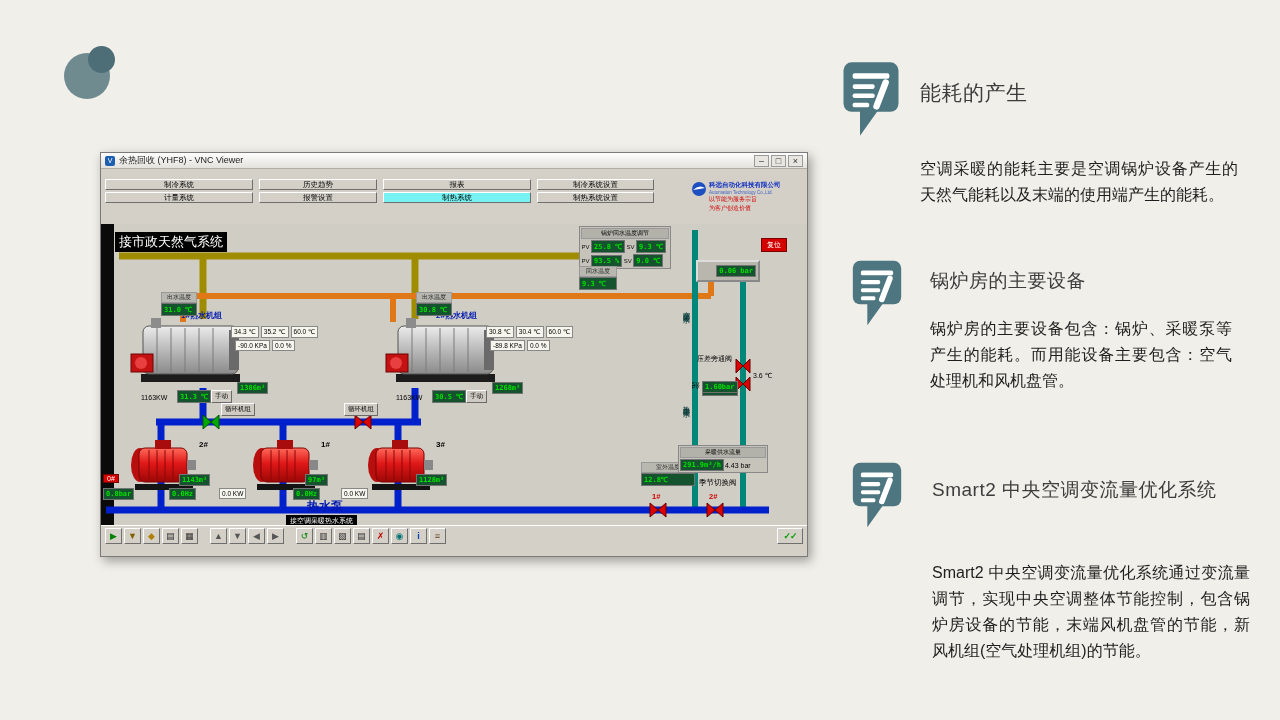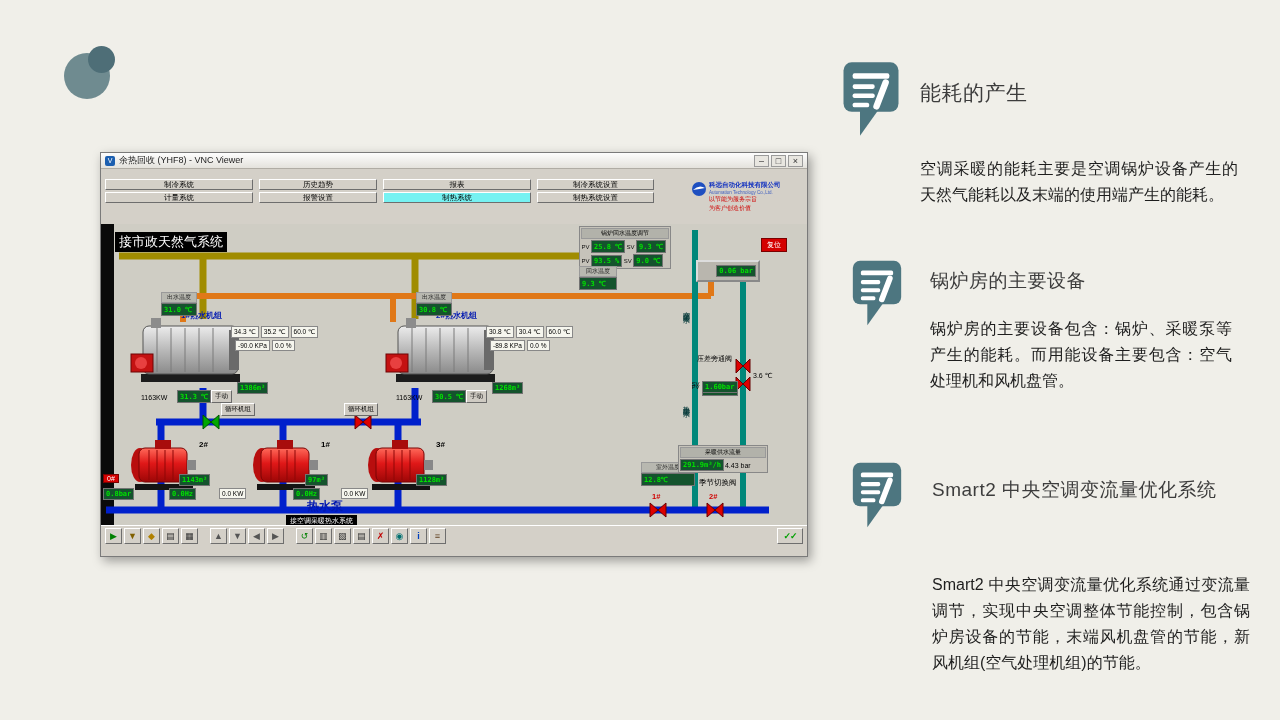--- a/index.html
+++ b/index.html
@@ -432,13 +432,13 @@
     <rect x="6" y="4" width="60" height="54" rx="9" fill="#4d7680"></rect>
     <polygon points="24,56 44,56 24,84" fill="#4d7680"></polygon>
     <rect x="16" y="16" width="40" height="6" rx="2" fill="#fff"></rect>
     <rect x="16" y="28" width="24" height="5" rx="2" fill="#fff"></rect>
     <rect x="16" y="38" width="24" height="5" rx="2" fill="#fff"></rect>
     <rect x="16" y="48" width="18" height="5" rx="2" fill="#fff"></rect>
     <line x1="52" y1="26" x2="42" y2="52" stroke="#fff" stroke-width="7" stroke-linecap="round"></line>
   </svg>
 </div>
 <div class="abs sec-title small" style="left:932px;top:474px;width:312px;line-height:31px">Smart2 中央空调变流量优化系统</div>
-<div class="abs sec-body" style="left:932px;top:572px;width:318px">Smart2 中央空调变流量优化系统通过变流量调节，实现中央空调整体节能控制，包含锅炉房设备的节能，末端风机盘管的节能，新风机组(空气处理机组)的节能。</div>
+<div class="abs sec-body" style="left:932px;top:560px;width:318px">Smart2 中央空调变流量优化系统通过变流量调节，实现中央空调整体节能控制，包含锅炉房设备的节能，末端风机盘管的节能，新风机组(空气处理机组)的节能。</div>
 
 </body></html>

